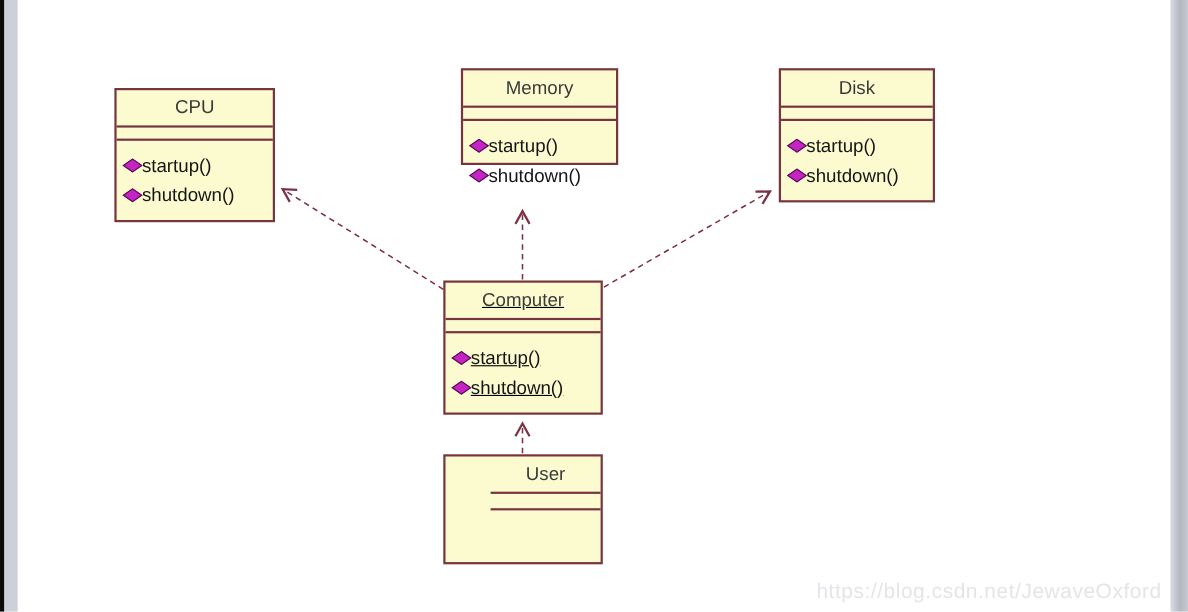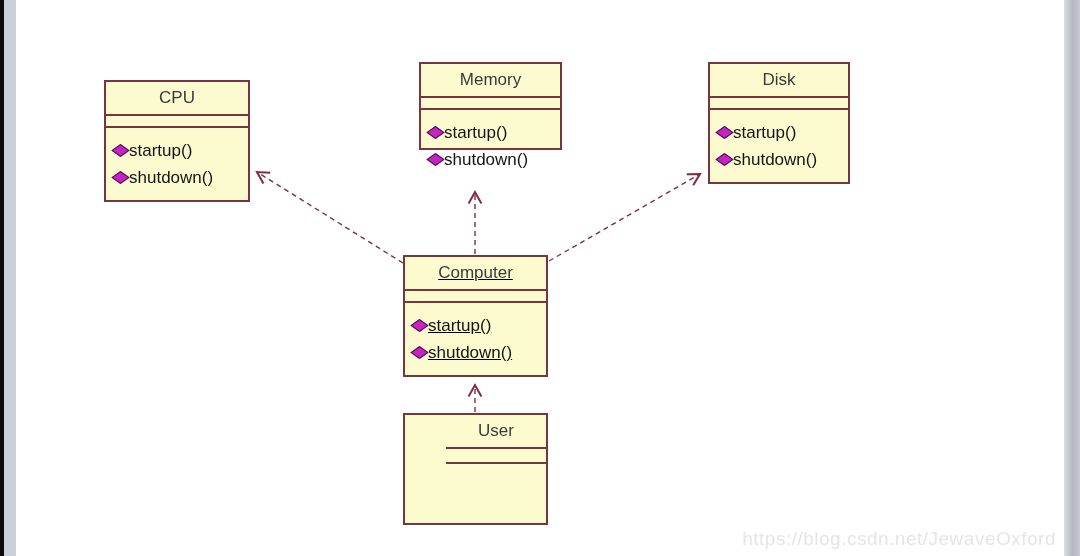--- a/index.html
+++ b/index.html
@@ -30,21 +30,21 @@
   .diamond{
     width:9px;height:9px;flex:none;margin:0 3px 0 0;
     background:#c324c3;border:1px solid #4d1040;
     transform:rotate(45deg) skew(-10deg,-10deg);
   }
 
   #box-cpu{left:104px;top:62px;width:146px;height:122px;margin-top:18px;}
   #box-memory{left:419px;top:62px;width:143px;height:88px;}
   #box-disk{left:708px;top:62px;width:142px;height:122px;}
   #box-computer{left:403px;top:255px;width:145px;height:122px;text-decoration:underline;}
-  #box-user{left:403px;top:413px;width:145px;height:112px;padding-left:41px;}
+  #box-user{left:403px;top:413px;width:145px;height:100px;padding-left:41px;}
 
   
   #arrows{position:absolute;left:0;top:0;width:1080px;height:556px;z-index:1;pointer-events:none;}
   .dep{stroke:#7e3044;stroke-width:1.4;stroke-dasharray:5 4;fill:none;}
 
   
   .watermark{
     position:absolute;right:24px;bottom:6px;z-index:2;
     font-size:19px;color:#e3e5e9;letter-spacing:0.5px;
   }

